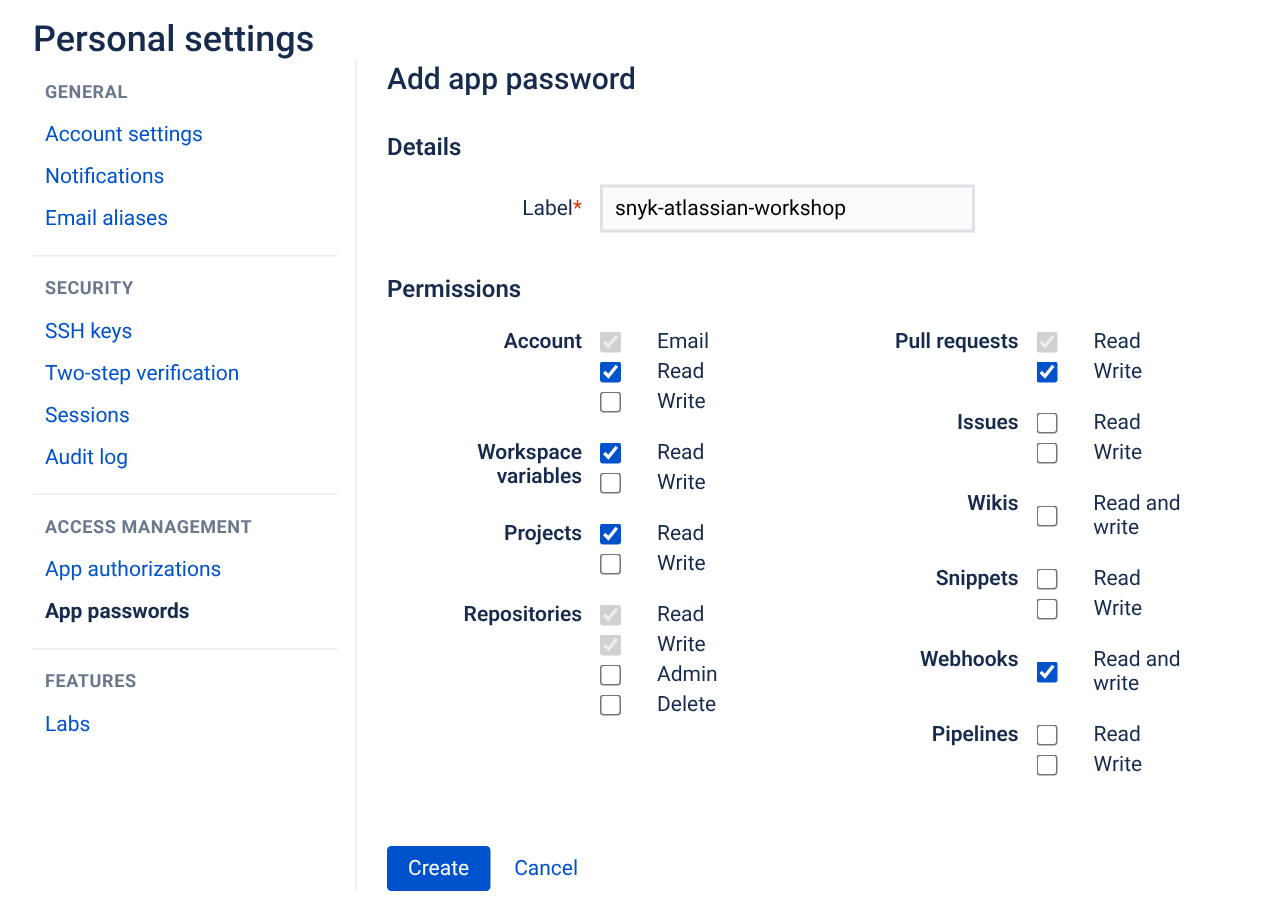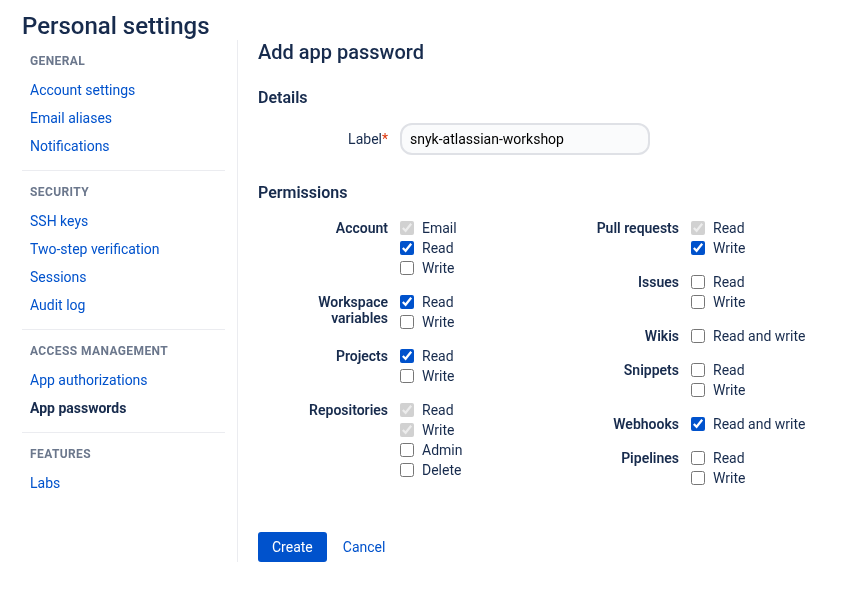--- a/index.html
+++ b/index.html
@@ -70,21 +70,21 @@
   .field-label {
     width: 142px;
     text-align: right;
     padding-right: 12px;
     font-size: 14px;
     color: #172B4D;
   }
   .required { color: #DE350B; }
   .text-input {
     border: 2px solid #DFE1E6;
-    border-radius: 12px;
+    border-radius: 0;
     background: #FAFBFC;
     padding: 6px 8px;
     font-size: 14px;
     width: 250px;
     font-family: inherit;
   }
   .perm-columns {
     display: flex;
     gap: 20px;
   }
@@ -98,21 +98,21 @@
     text-align: right;
     padding-right: 12px;
     font-weight: 600;
     font-size: 14px;
     padding-top: 2px;
   }
   .perm-options { flex: 1; }
   .perm-option {
     display: flex;
     align-items: center;
-    gap: 8px;
+    gap: 24px;
     padding: 2px 0;
     font-size: 14px;
   }
   input[type="checkbox"] {
     width: 14px;
     height: 14px;
     cursor: pointer;
     accent-color: #0052CC;
   }
   input[type="checkbox"]:disabled { cursor: default; }
@@ -146,22 +146,22 @@
 <body>
 
 <div class="container">
   <h1 class="page-title">Personal settings</h1>
 
   <div class="layout">
     <aside class="sidebar" id="sidebar">
         <div class="sidebar-section">
           <div class="sidebar-heading">GENERAL</div>
           <a class="sidebar-item">Account settings</a>
+          <a class="sidebar-item">Notifications</a>
           <a class="sidebar-item">Email aliases</a>
-          <a class="sidebar-item">Notifications</a>
         </div>
         <div class="sidebar-section">
           <div class="sidebar-heading">SECURITY</div>
           <a class="sidebar-item">SSH keys</a>
           <a class="sidebar-item">Two-step verification</a>
           <a class="sidebar-item">Sessions</a>
           <a class="sidebar-item">Audit log</a>
         </div>
         <div class="sidebar-section">
           <div class="sidebar-heading">ACCESS MANAGEMENT</div>

